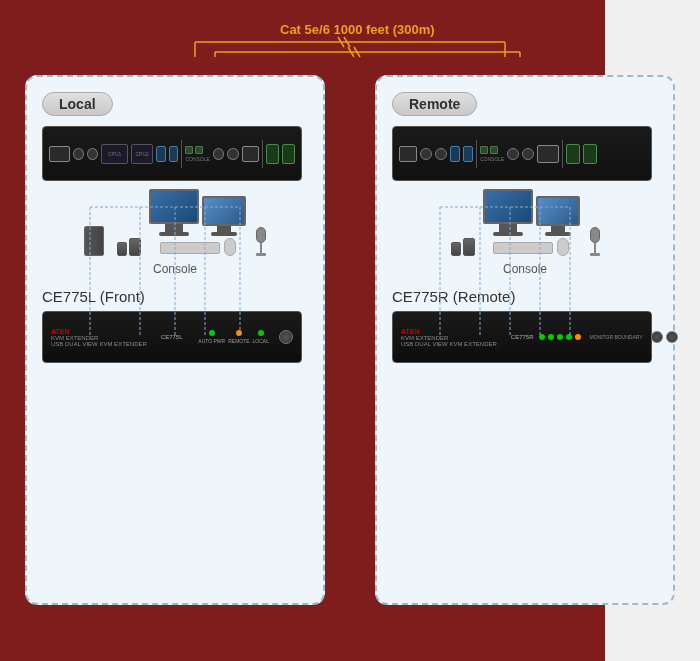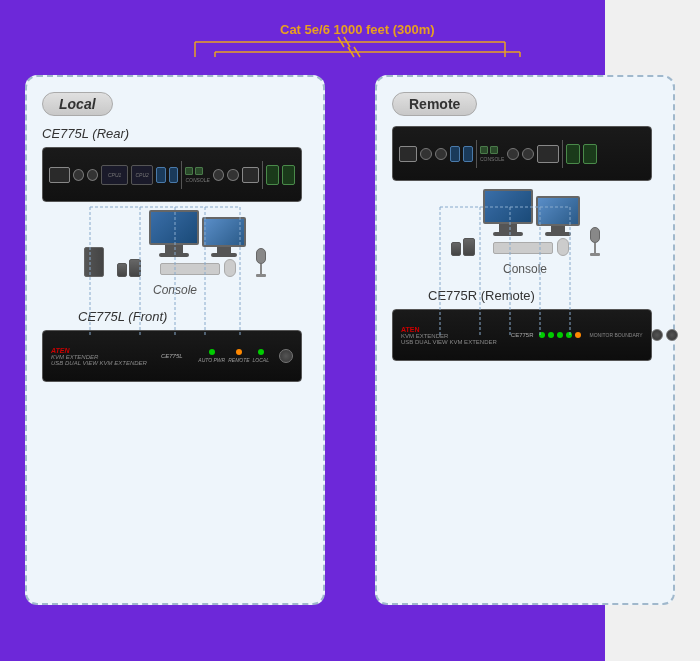--- a/index.html
+++ b/index.html
@@ -7,21 +7,21 @@
       width: 700px;
       height: 661px;
       background: #f0f0f0;
       font-family: Arial, sans-serif;
       overflow: hidden;
       position: relative;
     }
     .main-container {
       width: 605px;
       height: 661px;
-      background: #6d28d9;
+      background: #7f1d1d;
       position: relative;
       padding: 25px;
     }
 
     
     .cat-label {
       position: absolute;
       top: 22px;
       left: 280px;
       color: #e8a020;
@@ -34,21 +34,20 @@
     .local-panel {
       position: absolute;
       left: 25px;
       top: 75px;
       width: 300px;
       height: 530px;
       border: 2px dashed #a0b8cc;
       border-radius: 12px;
       background: #eef5fb;
       padding: 15px;
-      font-style: italic;
     }
     .remote-panel {
       position: absolute;
       left: 375px;
       top: 75px;
       width: 300px;
       height: 530px;
       border: 2px dashed #a0b8cc;
       border-radius: 12px;
       background: #eef5fb;
@@ -223,25 +222,24 @@
     }
 
     .console-label {
       font-size: 12px;
       color: #555;
       margin-top: 6px;
     }
 
     
     .front-title {
-      font-size: 13px;
+      font-size: 15px;
       color: #333;
       margin-top: 12px;
       margin-bottom: 6px;
-      margin-left: 36px;
     }
     .device-front {
       width: 260px;
       height: 52px;
       background: linear-gradient(to bottom, #1a1a1a, #0d0d0d);
       border-radius: 4px;
       border: 1px solid #555;
       position: relative;
       display: flex;
       align-items: center;
@@ -342,21 +340,20 @@
     <line x1="480" y1="207" x2="480" y2="335" stroke="#88aacc" stroke-width="1" stroke-dasharray="3,2"></line>
     <line x1="510" y1="207" x2="510" y2="335" stroke="#88aacc" stroke-width="1" stroke-dasharray="3,2"></line>
     <line x1="540" y1="207" x2="540" y2="335" stroke="#88aacc" stroke-width="1" stroke-dasharray="3,2"></line>
     <line x1="570" y1="207" x2="570" y2="335" stroke="#88aacc" stroke-width="1" stroke-dasharray="3,2"></line>
     <line x1="440" y1="207" x2="570" y2="207" stroke="#88aacc" stroke-width="1" stroke-dasharray="3,2"></line>
   </svg>
 
   <div class="local-panel">
     <div class="panel-label">Local</div>
 
-    <div class="section-title">CE775L (Rear)</div>
 
     
     <div class="device-rear">
       <div class="port port-vga"></div>
       <div class="port-round"></div>
       <div class="port-round"></div>
       <div style="width:28px;height:20px;background:#1a1a2a;border:1px solid #555;border-radius:2px;display:flex;align-items:center;justify-content:center;">
         <div style="color:#777;font-size:5px;">CPU1</div>
       </div>
       <div style="width:24px;height:20px;background:#1a1a2a;border:1px solid #555;border-radius:2px;display:flex;align-items:center;justify-content:center;">

